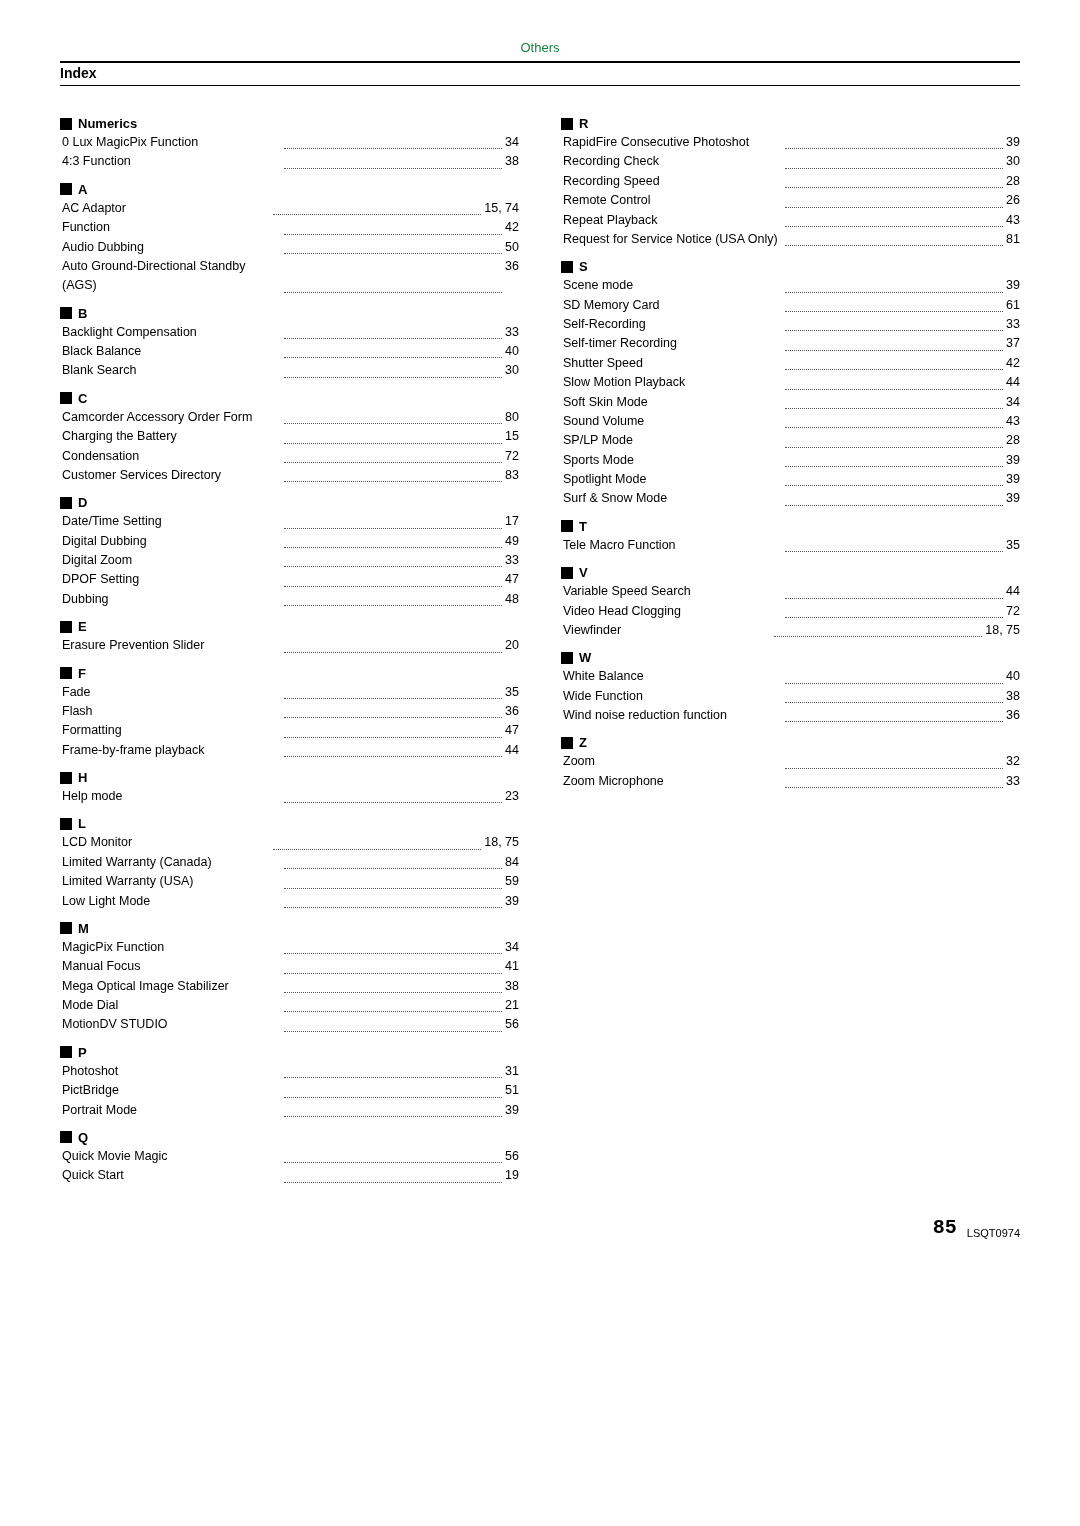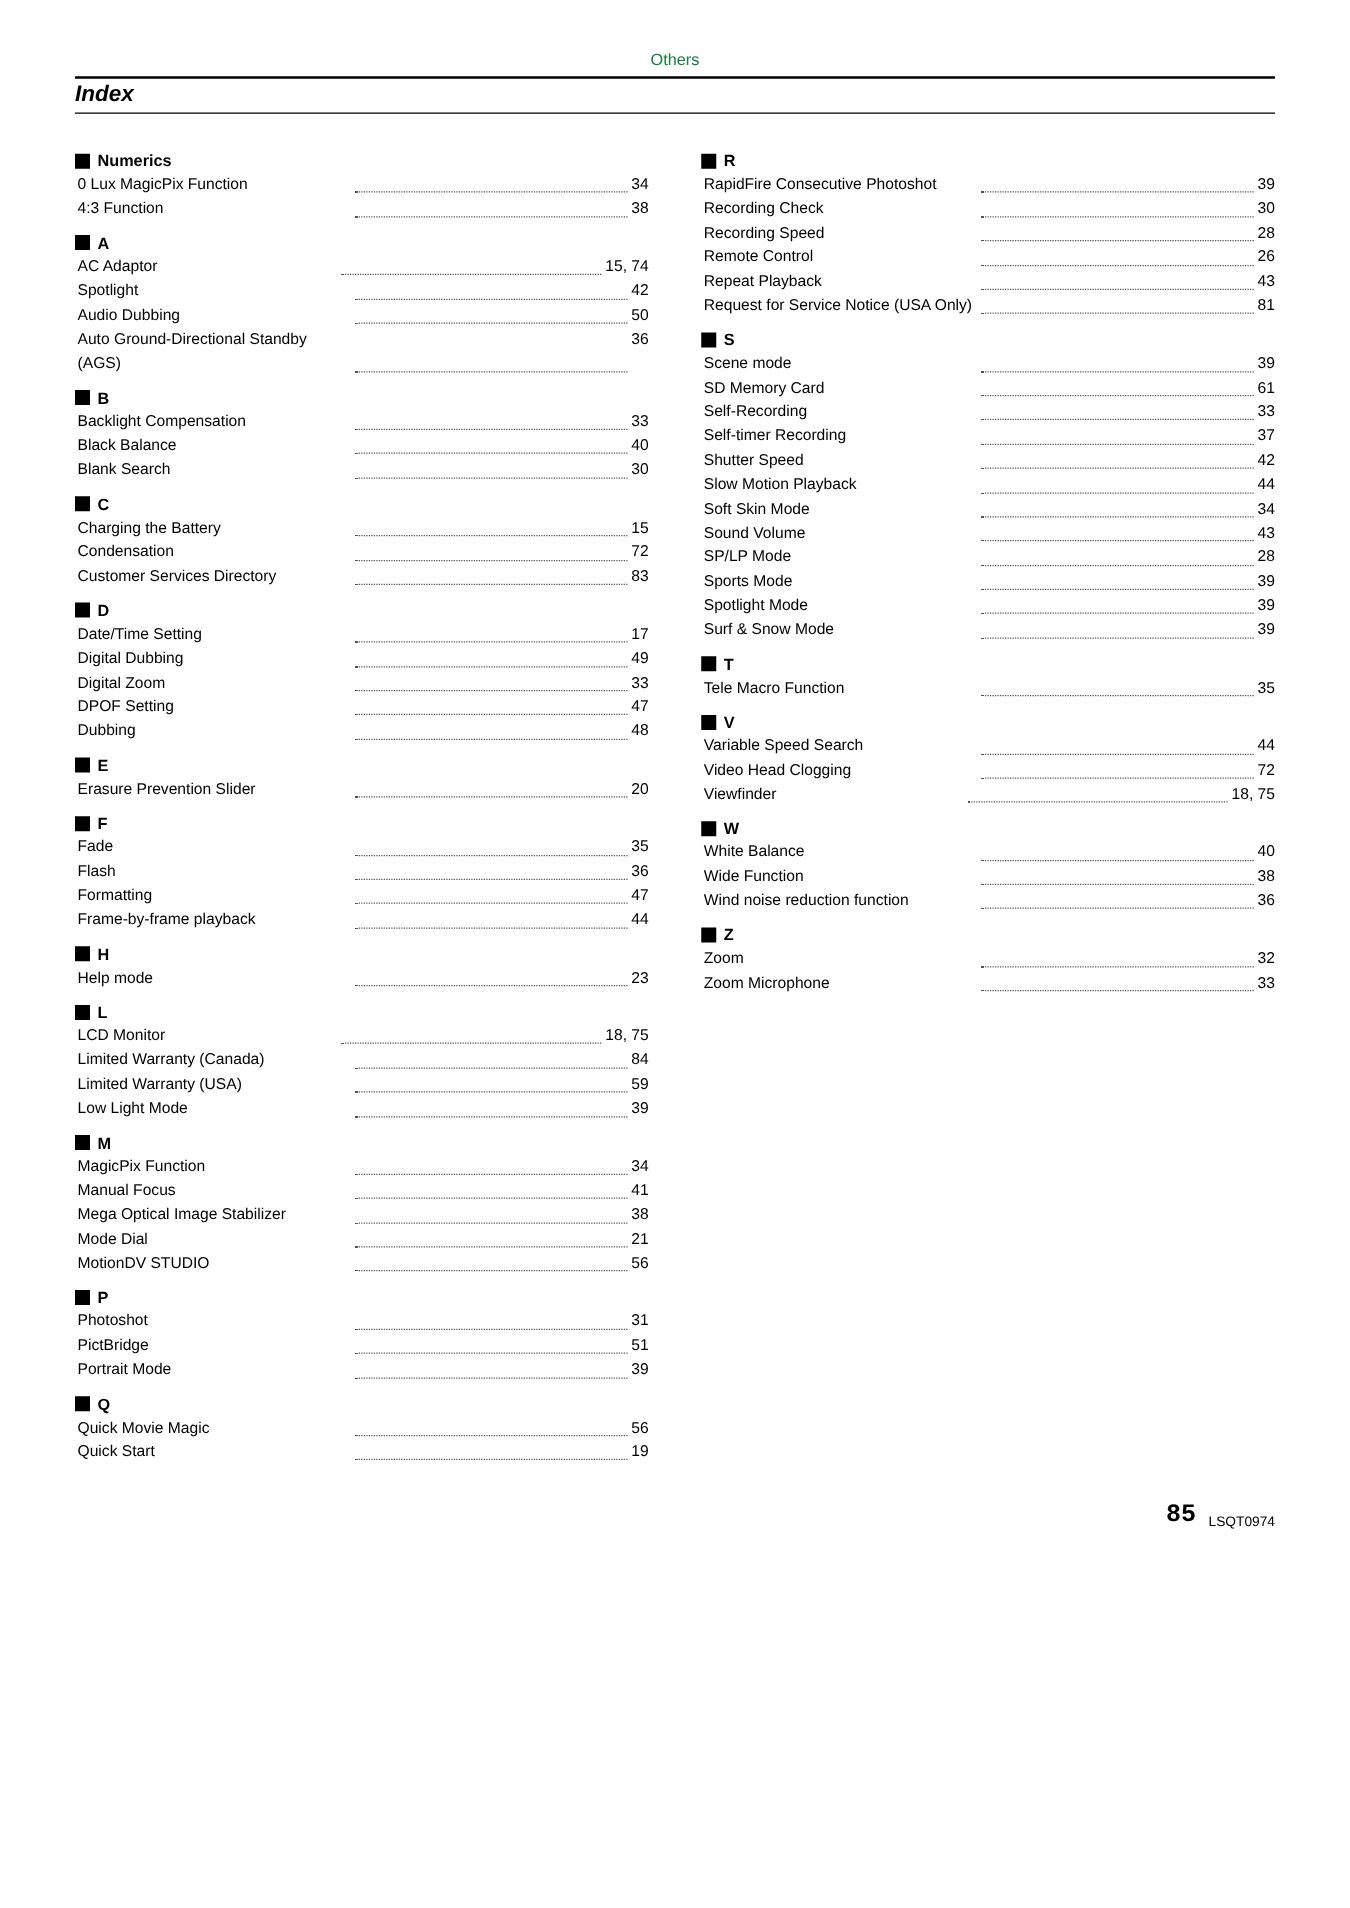--- a/index.html
+++ b/index.html
@@ -22,23 +22,22 @@
       border: none;
       border-top: 2px solid #000;
       margin-bottom: 2px;
     }
     .title-rule-bottom {
       border: none;
       border-top: 1px solid #000;
       margin-bottom: 20px;
     }
     h1.index-title {
-      font-size: 18px;
+      font-size: 14px;
       font-weight: bold;
-      font-style: italic;
       margin-bottom: 4px;
       padding-left: 0;
     }
     .two-col {
       display: flex;
       gap: 42px;
     }
     .col {
       flex: 1;
     }
@@ -127,21 +126,21 @@
         <div class="section-header">
           <span class="section-block"></span>
           <span>A</span>
         </div>
         <div class="index-entry">
           <span class="entry-name">AC Adaptor</span>
           <span class="entry-dots"></span>
           <span class="entry-page">15, 74</span>
         </div>
         <div class="index-entry">
-          <span class="entry-name">Spotlight</span>
+          <span class="entry-name">Function</span>
           <span class="entry-dots"></span>
           <span class="entry-page">42</span>
         </div>
         <div class="index-entry">
           <span class="entry-name">Audio Dubbing</span>
           <span class="entry-dots"></span>
           <span class="entry-page">50</span>
         </div>
         <div class="index-entry">
           <span class="entry-name">Auto Ground-Directional Standby (AGS)</span>
@@ -167,20 +166,25 @@
         <div class="index-entry">
           <span class="entry-name">Blank Search</span>
           <span class="entry-dots"></span>
           <span class="entry-page">30</span>
         </div>
       </div>
       <div>
         <div class="section-header">
           <span class="section-block"></span>
           <span>C</span>
+        </div>
+        <div class="index-entry">
+          <span class="entry-name">Camcorder Accessory Order Form</span>
+          <span class="entry-dots"></span>
+          <span class="entry-page">80</span>
         </div>
         <div class="index-entry">
           <span class="entry-name">Charging the Battery</span>
           <span class="entry-dots"></span>
           <span class="entry-page">15</span>
         </div>
         <div class="index-entry">
           <span class="entry-name">Condensation</span>
           <span class="entry-dots"></span>
           <span class="entry-page">72</span>

